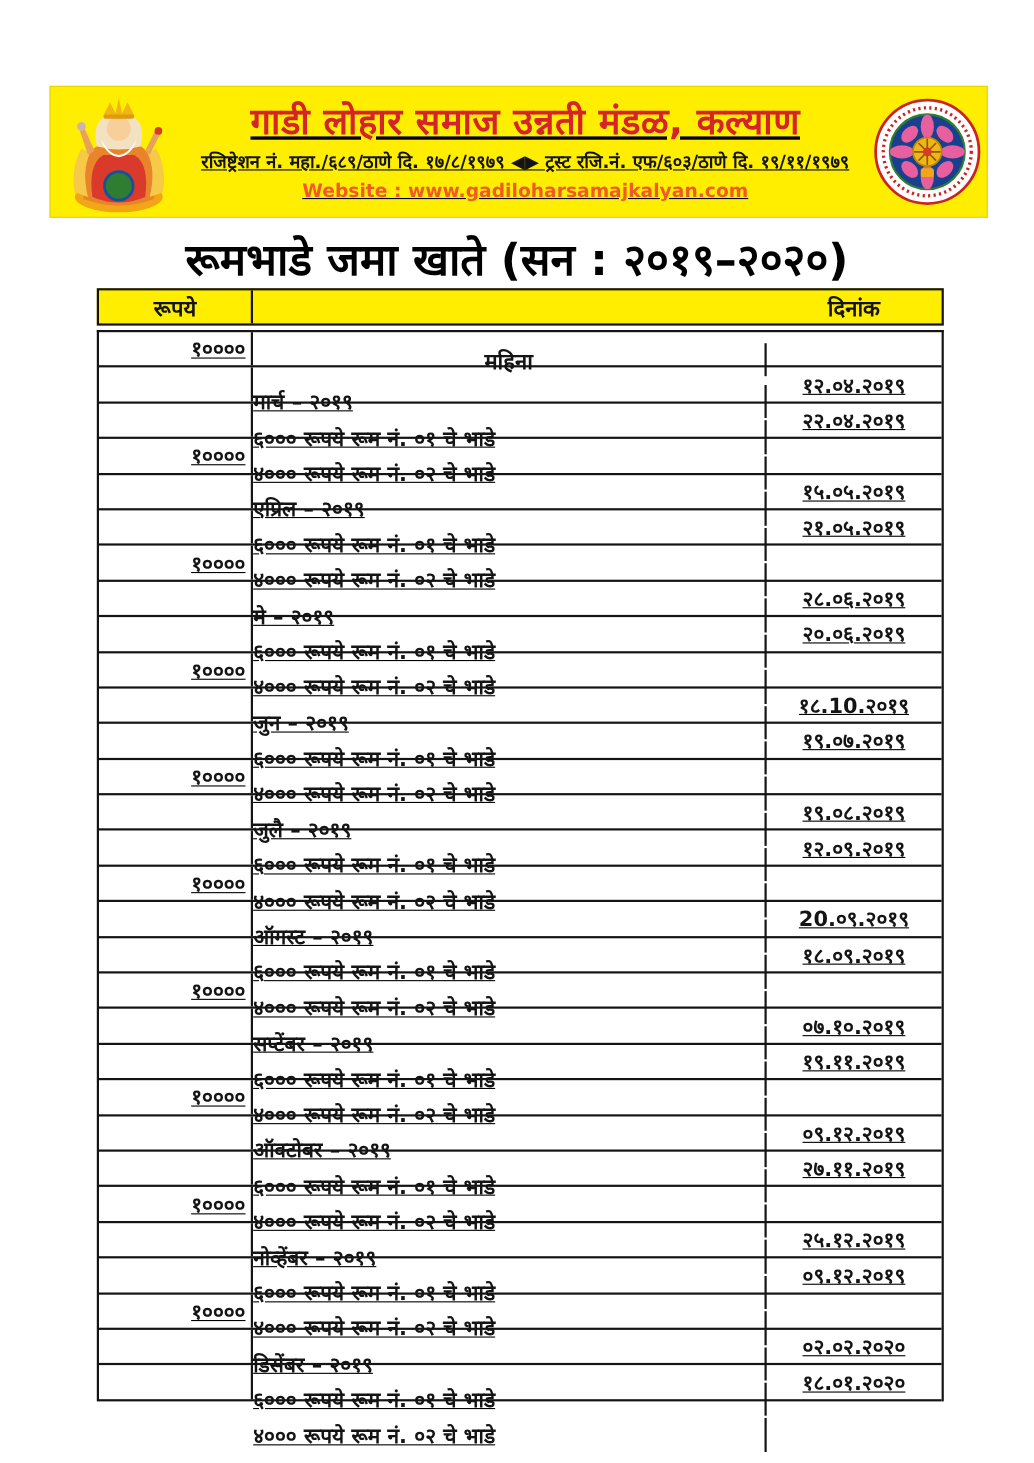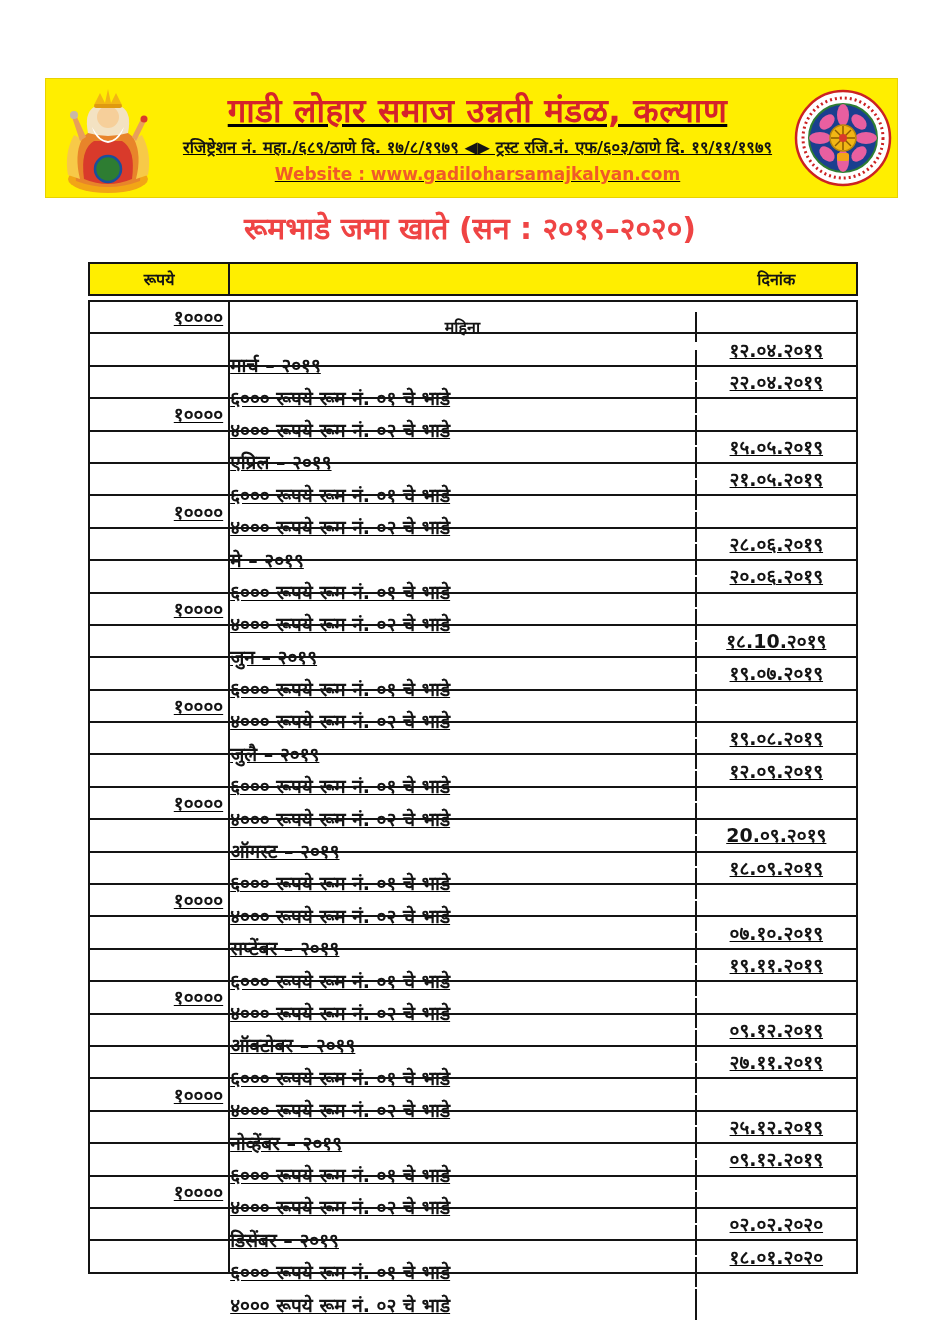--- a/index.html
+++ b/index.html
@@ -16,30 +16,30 @@
   .logo-right{position:absolute;right:4px;top:6px;width:100px;height:106px;}
   .banner-center{
     position:absolute;left:118px;right:106px;top:0;height:100%;
     display:flex;flex-direction:column;justify-content:center;align-items:center;text-decoration:underline;
   }
   .org-name{font-size:33px;line-height:40px;font-weight:bold;color:#d5232b;letter-spacing:.5px;}
   .reg-line{font-size:16.5px;line-height:22px;font-weight:bold;color:#141414;margin-top:6px;white-space:nowrap;}
   .website-line{font-size:17px;line-height:22px;font-weight:bold;color:#f05a28;margin-top:4px;}
   .doc-title{
     position:absolute;left:0;top:207px;width:100%;text-align:center;
-    font-size:30px;font-weight:bold;color:#ef4444;
+    font-size:40px;font-weight:bold;color:#000000;
   }
   .table-wrap{position:absolute;left:88px;top:262px;width:770px;}
   .thead{
     display:flex;height:34px;background:#ffee00;
     border:2px solid #141414;box-sizing:border-box;margin-bottom:4px;
   }
   .th{
     display:flex;align-items:center;justify-content:center;
-    font-size:16px;font-weight:bold;color:#141414;box-sizing:border-box;height:100%;
+    font-size:20px;font-weight:bold;color:#141414;box-sizing:border-box;height:100%;
   }
   .tbody{border:2px solid #141414;border-bottom:none;box-sizing:border-box;background:#fff;text-decoration:underline;}
   .tr{display:flex;height:32.4px;border-bottom:2px solid #141414;box-sizing:border-box;}
   .td{
     display:flex;align-items:center;box-sizing:border-box;height:100%;
     font-size:19px;font-weight:bold;color:#141414;overflow:hidden;white-space:nowrap;
   }
   .col-rupees{width:18.3%;border-right:2px solid #141414;}
   .col-month{width:60.9%;border-right:2px solid #141414;margin-top:48px;}
   .col-date{width:20.8%;}

